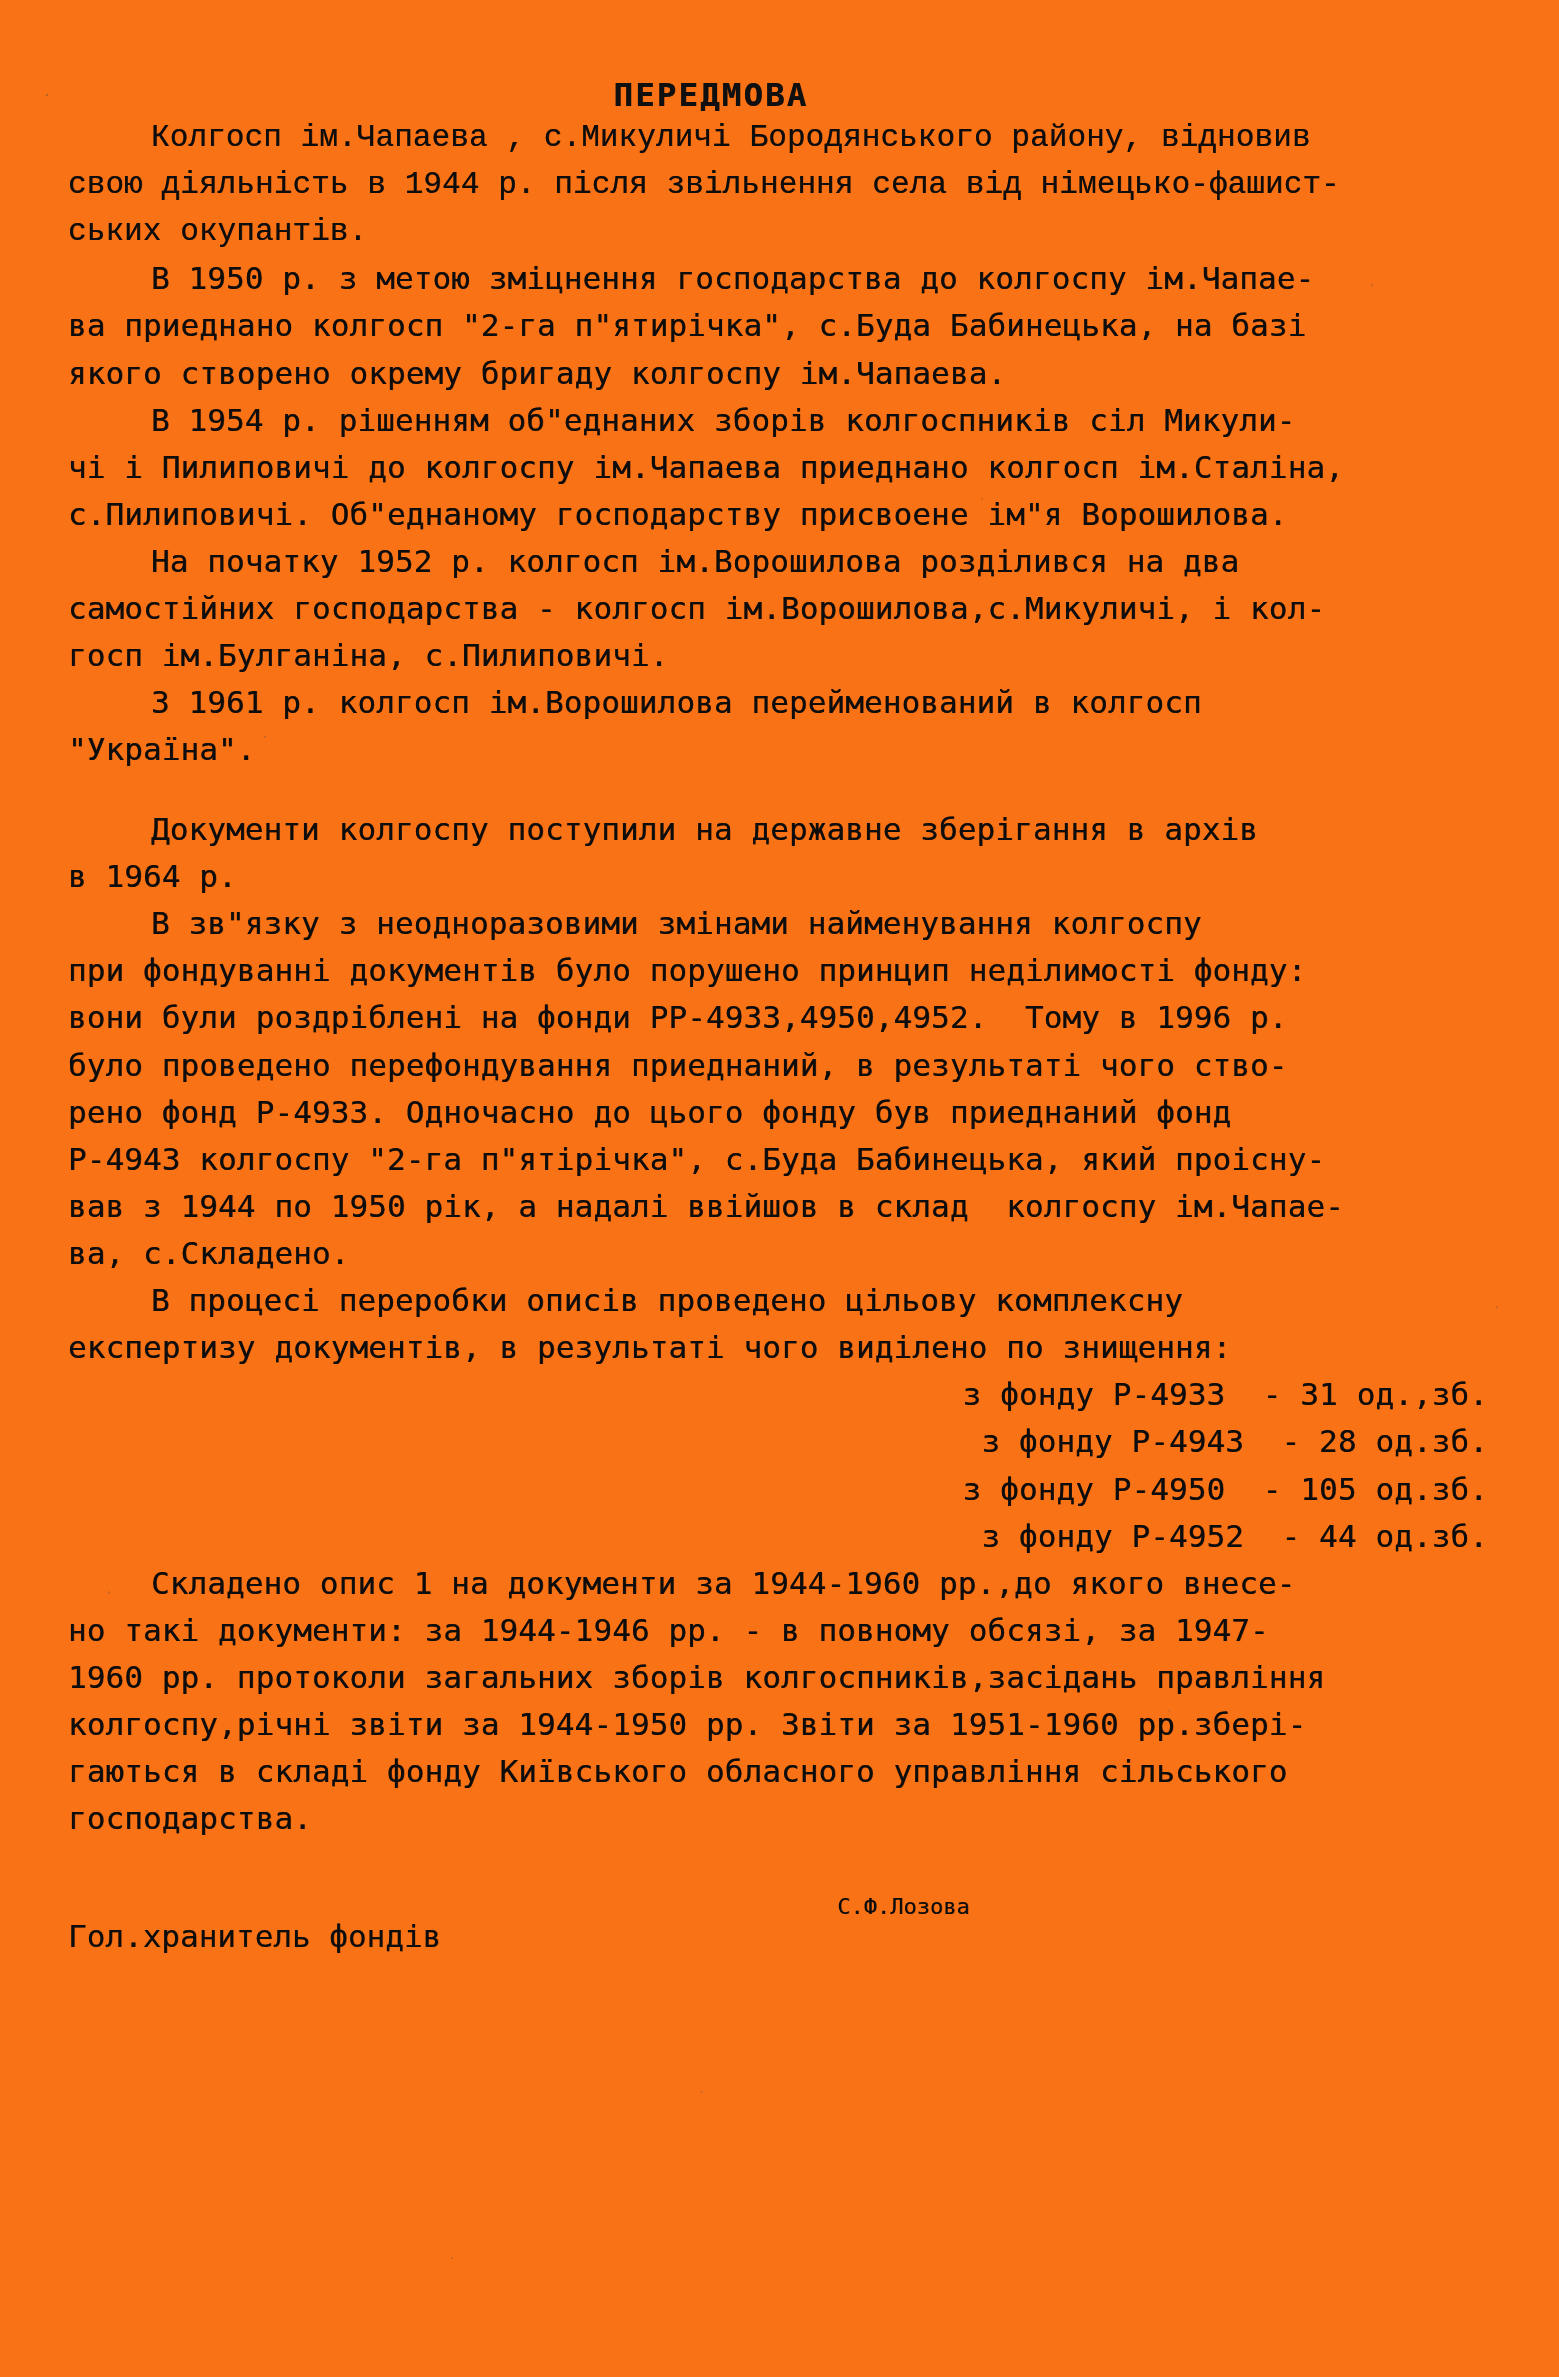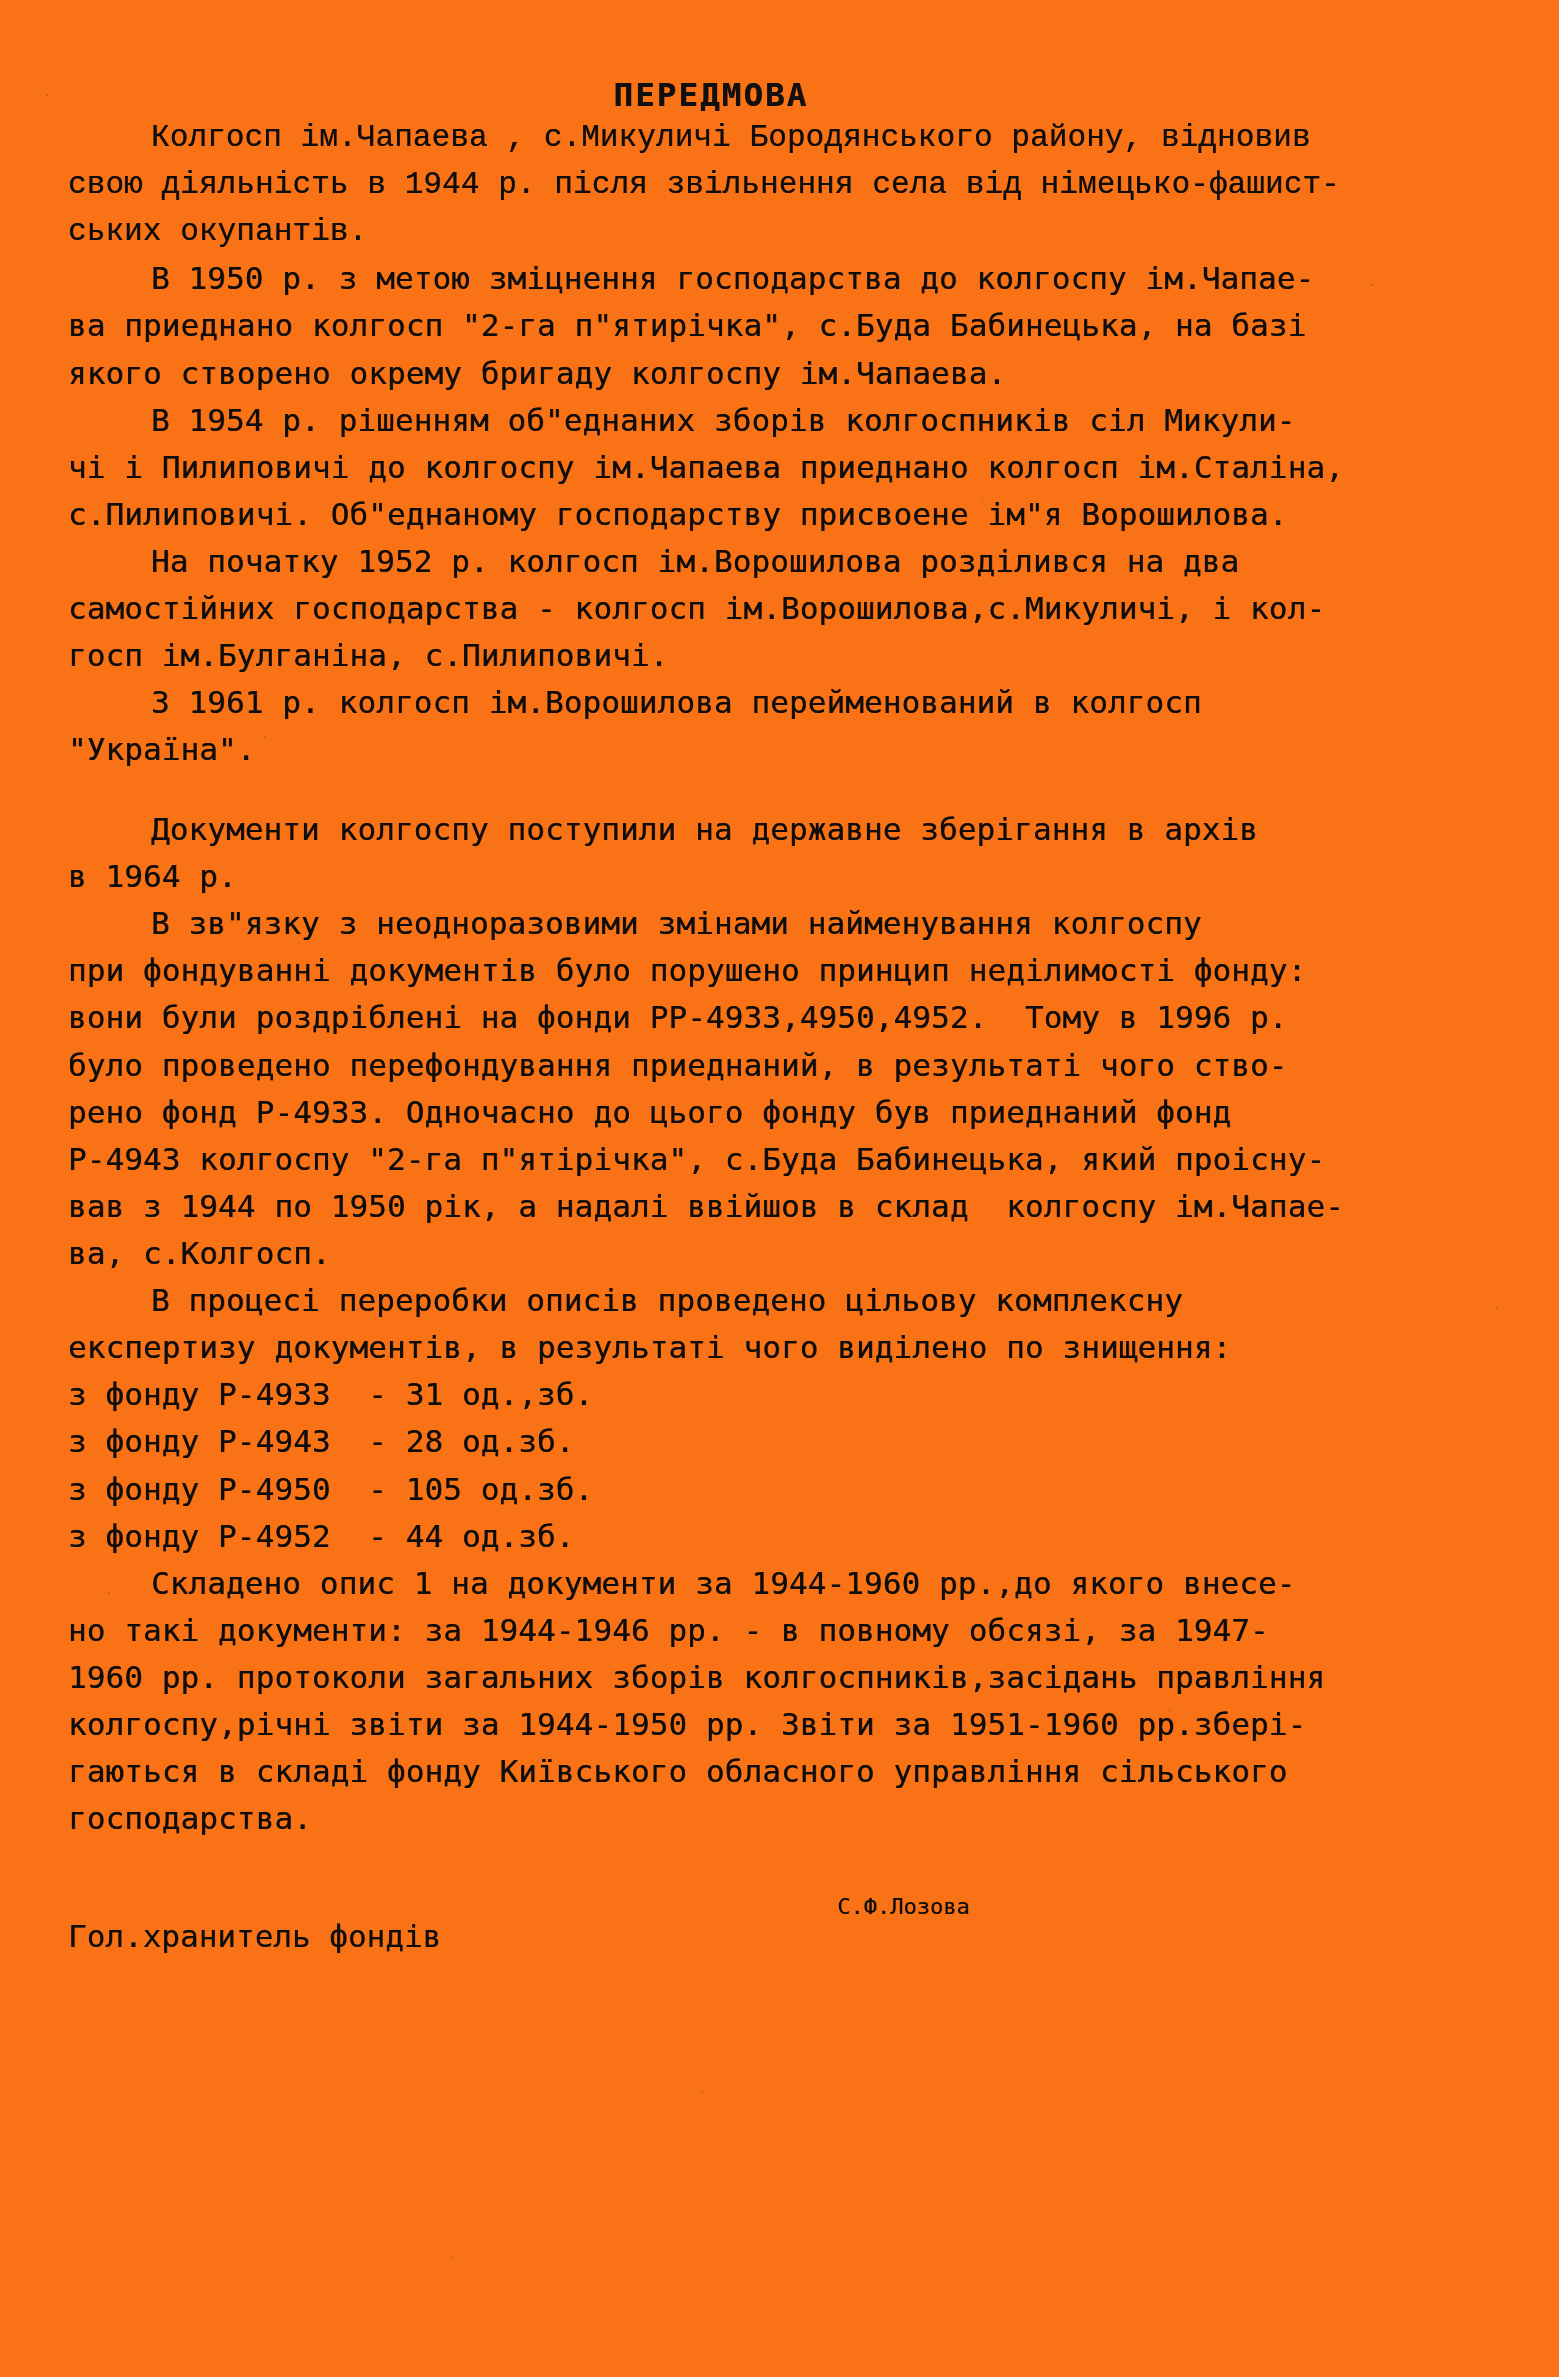--- a/index.html
+++ b/index.html
@@ -61,20 +61,21 @@
     white-space: pre;
     letter-spacing: 0.1px;
     text-shadow: 0.4px 0 0 rgba(0,0,0,0.5), 0 0.4px 0 rgba(0,0,0,0.3);
   }
   .line.indent {
     text-indent: 83px;
   }
   .gap-md { height: 32.5px; }
   .fund-list .line {
     text-indent: 0;
+    text-align: right;
   }
   .signature {
     margin-top: 76px;
     display: flex;
     align-items: flex-start;
   }
   .sig-role {
     font-size: 31px;
     color: #0d0d0d;
     white-space: pre;
@@ -136,21 +137,21 @@
     </div>
 
     <div>
       <div class="line indent">В зв"язку з неодноразовими змінами найменування колгоспу</div>
       <div class="line">при фондуванні документів було порушено принцип неділимості фонду:</div>
       <div class="line">вони були роздріблені на фонди РР-4933,4950,4952.  Тому в 1996 р.</div>
       <div class="line">було проведено перефондування приеднаний, в результаті чого ствo-</div>
       <div class="line">рено фонд Р-4933. Одночасно до цього фонду був приеднаний фонд</div>
       <div class="line">Р-4943 колгоспу "2-га п"ятірічка", с.Буда Бабинецька, який проісну-</div>
       <div class="line">вав з 1944 по 1950 рік, а надалі ввійшов в склад  колгоспу ім.Чапае-</div>
-      <div class="line">ва, с.Колгосп.</div>
+      <div class="line">ва, с.Складено.</div>
     </div>
 
     <div>
       <div class="line indent">В процесі переробки описів проведено цільову комплексну</div>
       <div class="line">експертизу документів, в результаті чого виділено по знищення:</div>
     </div>
 
     <div class="fund-list">
       <div class="line">з фонду Р-4933  - 31 од.,зб.</div>
       <div class="line">з фонду Р-4943  - 28 од.зб.</div>

